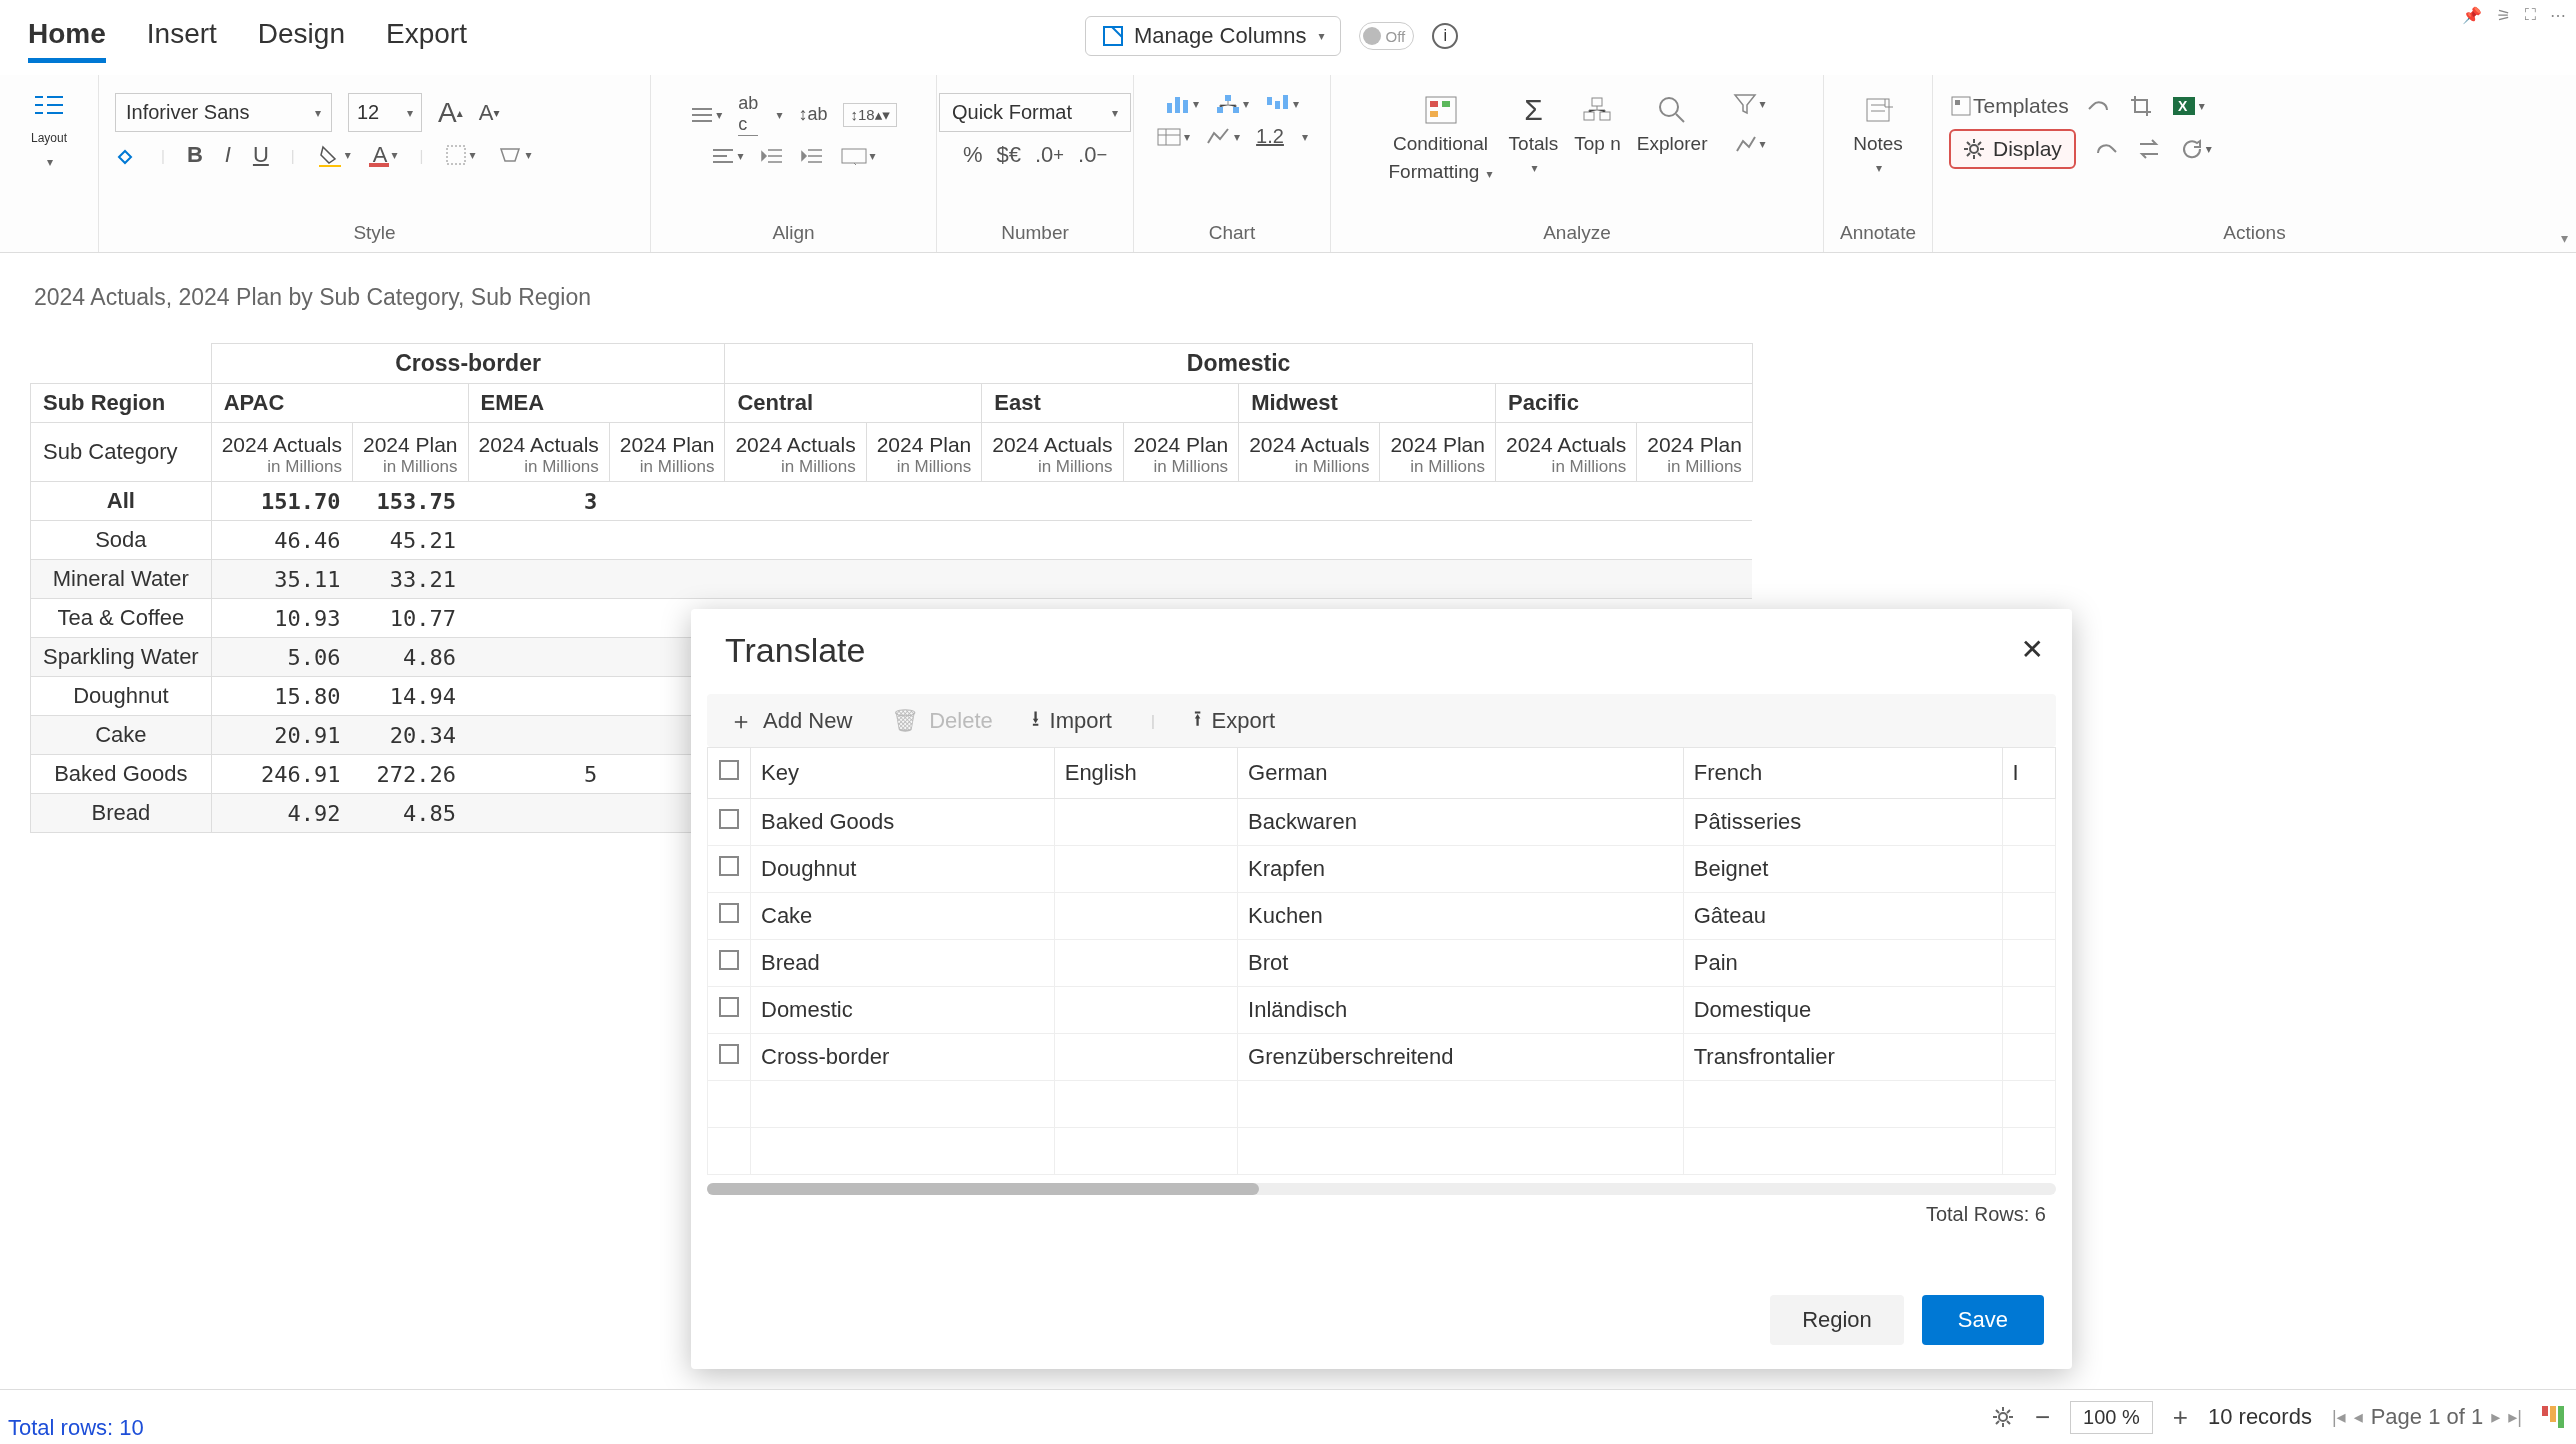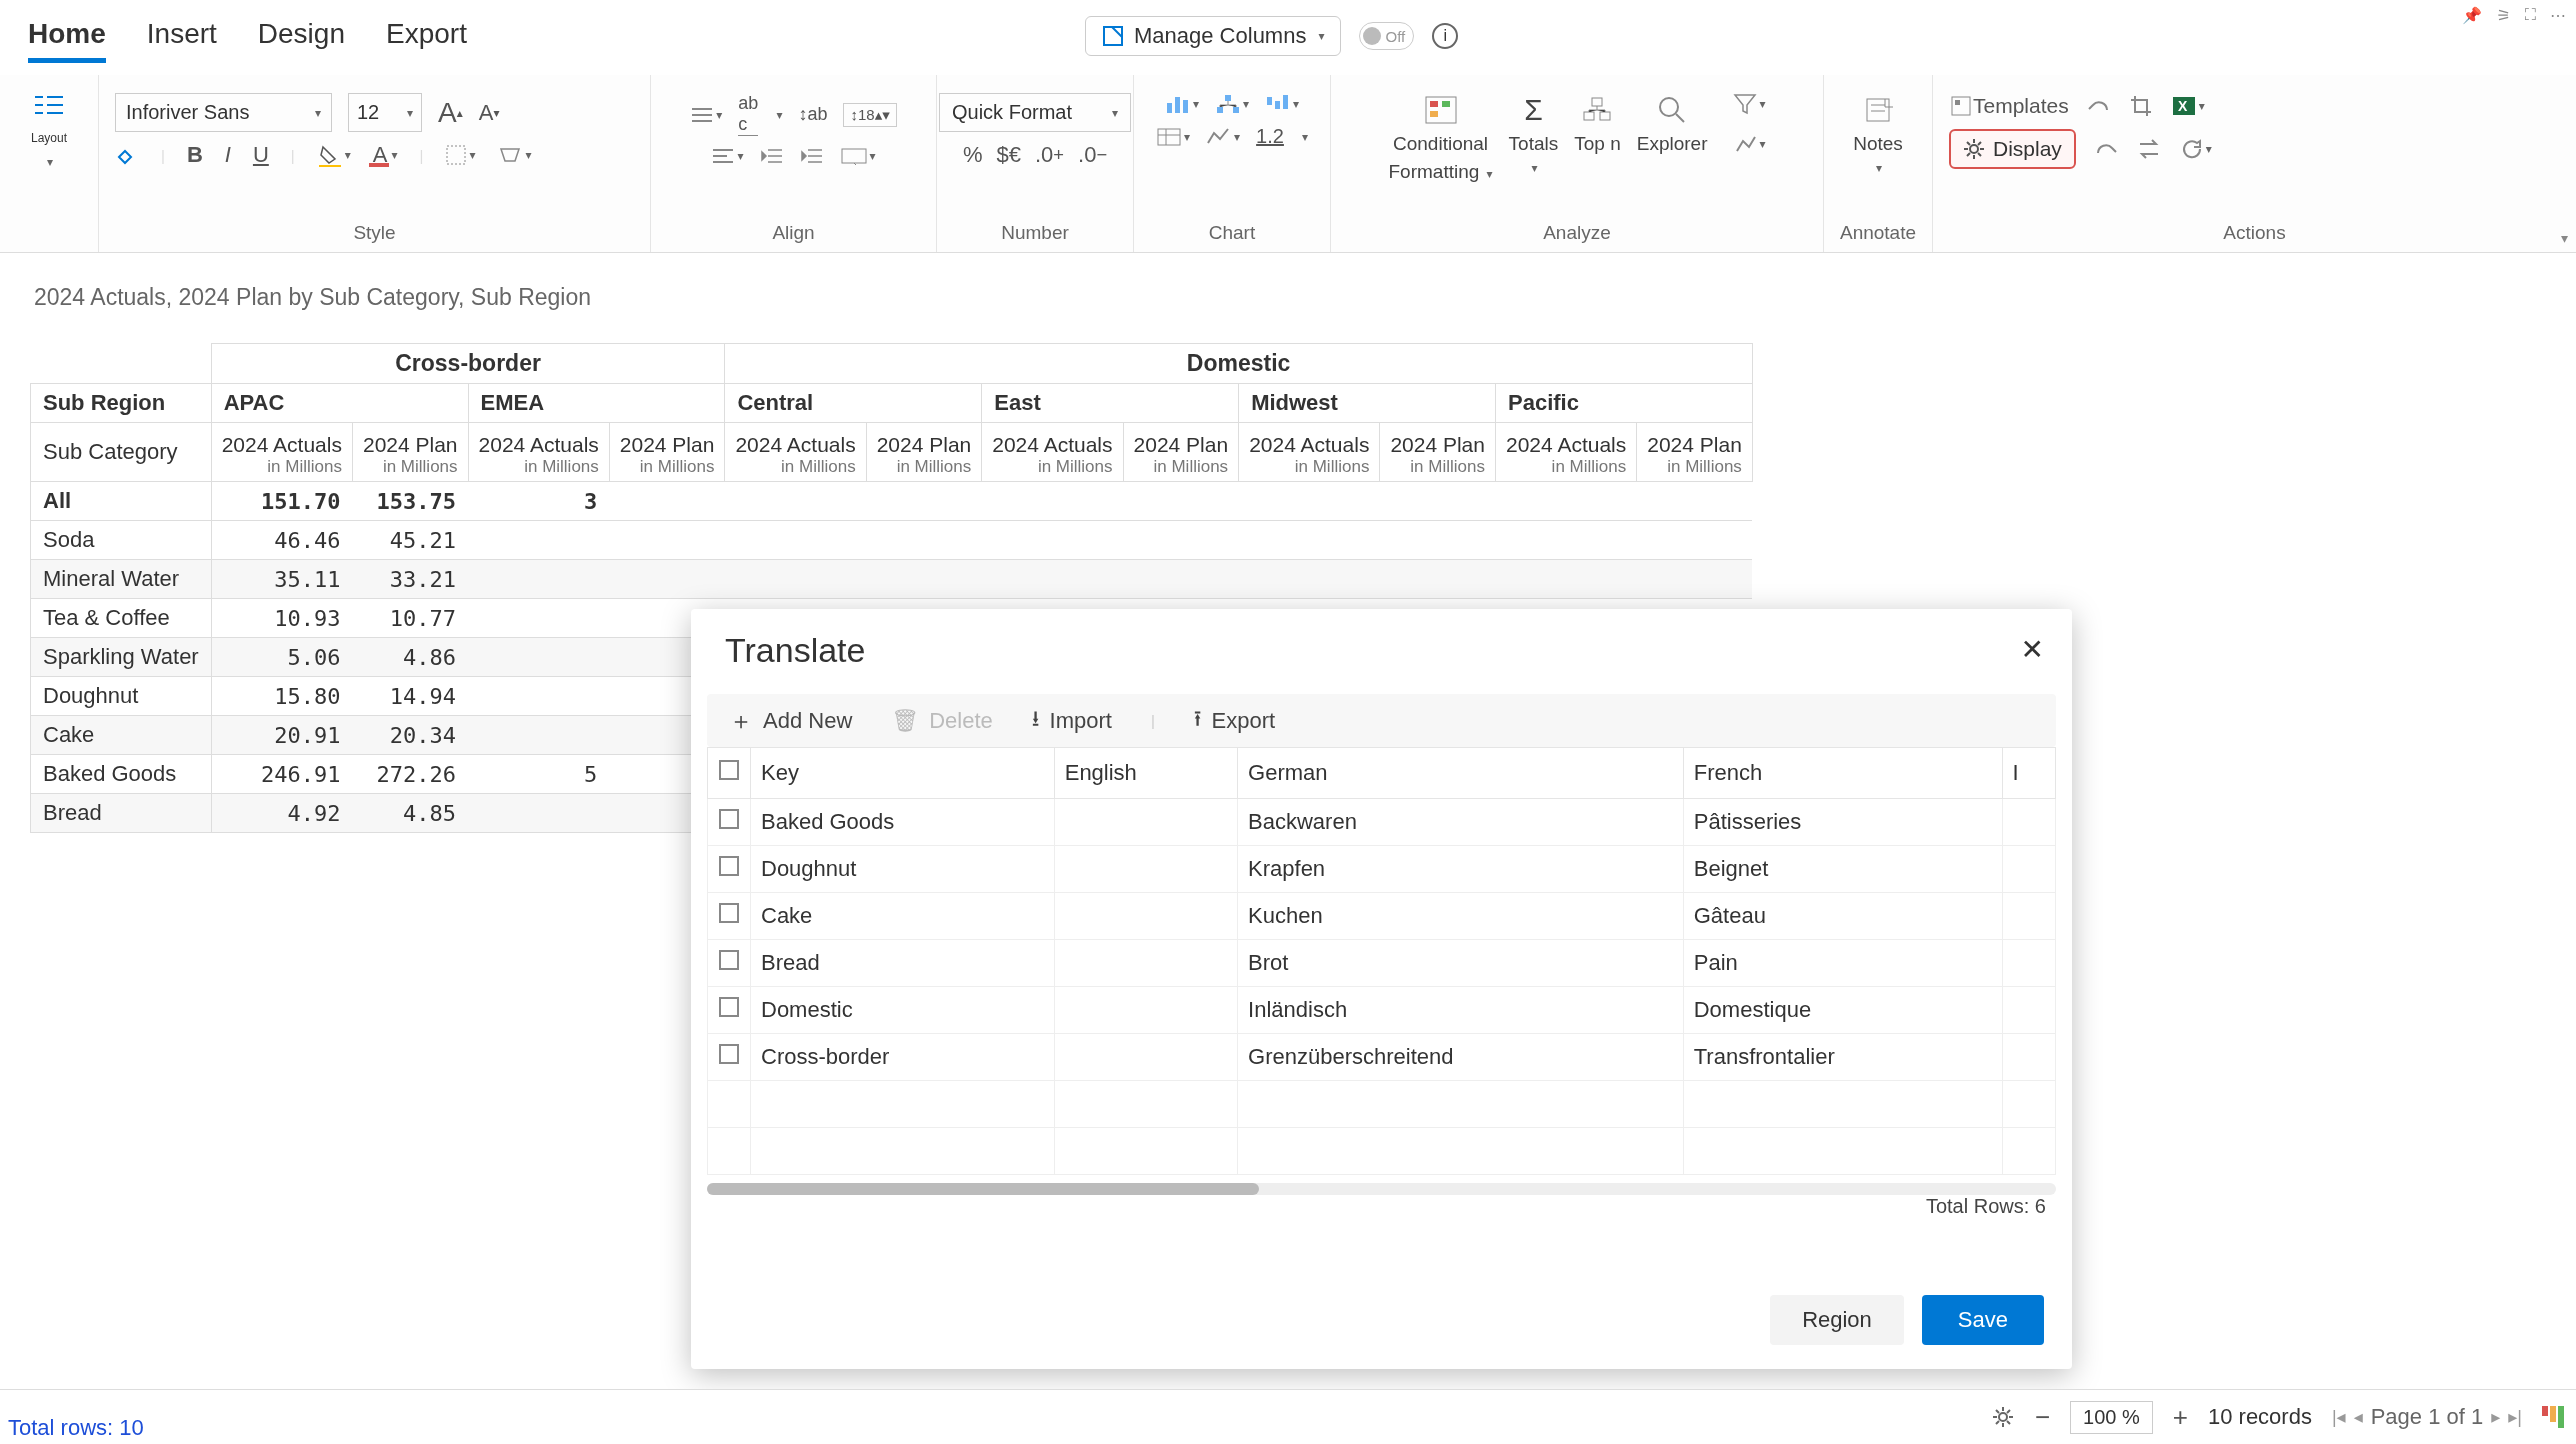--- a/index.html
+++ b/index.html
@@ -44,21 +44,21 @@
 .breadcrumb { position: absolute; top: 284px; left: 34px; font-size: 23px; color: #666; }
 
 
 .data-table { position: absolute; top: 343px; left: 30px; border-collapse: collapse; font-size: 22px; }
 .data-table th, .data-table td { border: 1px solid #ddd; padding: 6px 12px; background: #fff; white-space: nowrap; }
 .data-table .grp-hdr { text-align: center; font-weight: 600; font-size: 23px; }
 .data-table .col-hdr { text-align: left; font-weight: 600; font-size: 22px; }
 .data-table .measure-hdr { text-align: right; font-weight: 400; padding: 10px 10px 4px; }
 .data-table .measure-hdr .m1 { font-size: 21px; display: block; }
 .data-table .measure-hdr .m2 { font-size: 17px; color: #777; display: block; }
-.data-table .row-hdr { text-align: left; border-right: 1px solid #ddd; }
+.data-table .row-hdr { text-align: center; border-right: 1px solid #ddd; }
 .data-table .num { text-align: right; font-family: Consolas, monospace; font-size: 22px; border-left: none; border-right: none; }
 .data-table tr.allrow td { font-weight: 700; }
 .data-table tr.zebra td { background: #f7f7f7; }
 
 
 .dialog { position: absolute; top: 575px; left: 691px; width: 1381px; height: 760px; background: #fff; box-shadow: 0 6px 30px rgba(0,0,0,0.25); border-radius: 4px; padding: 22px 0 24px; margin-top: 34px; }
 .dialog-title { font-size: 34px; font-weight: 400; padding: 0 34px 14px; }
 .dialog-close { position: absolute; top: 24px; right: 28px; font-size: 28px; cursor: pointer; color: #333; }
 .dialog-toolbar { background: #f7f7f7; margin: 10px 16px 0; height: 53px; display: flex; align-items: center; gap: 39px; padding: 0 22px; border-radius: 4px; }
 .dialog-tb-btn { display: flex; align-items: center; gap: 10px; font-size: 22px; cursor: pointer; color: #444; }
@@ -67,21 +67,21 @@
 
 .trans-table { width: calc(100% - 32px); margin: 0 16px; border-collapse: collapse; }
 .trans-table th { text-align: left; font-weight: 400; font-size: 22px; padding: 12px 10px; border: 1px solid #e5e5e5; background: #fff; }
 .trans-table td { text-align: left; font-size: 22px; padding: 10px 10px; border: 1px solid #eee; }
 .trans-table td.ck, .trans-table th.ck { width: 43px; text-align: center; }
 .chk { width: 20px; height: 20px; border: 2px solid #888; display: inline-block; cursor: pointer; }
 
 .trans-scroll { margin: 8px 16px 0; height: 12px; background: #eee; border-radius: 6px; position: relative; }
 .trans-scroll-thumb { position: absolute; left: 0; top: 0; height: 12px; width: 552px; background: #bbb; border-radius: 6px; }
 
-.total-rows { text-align: right; padding: 0 26px 0; font-size: 20px; color: #444; }
+.total-rows { text-align: right; padding: 8px 26px 0; font-size: 20px; color: #444; }
 .dialog-actions { position: absolute; bottom: 24px; right: 28px; display: flex; gap: 18px; }
 .btn-cancel { background: #f3f3f3; border-radius: 4px; padding: 12px 32px; font-size: 22px; cursor: pointer; }
 .btn-save { background: #0078d4; color: #fff; border-radius: 4px; padding: 12px 36px; font-size: 22px; cursor: pointer; }
 
 
 .status-bar { position: absolute; bottom: 0; left: 0; right: 0; height: 55px; border-top: 1px solid #ddd; display: flex; align-items: center; justify-content: space-between; padding: 0 12px 0 8px; font-size: 22px; background: #fff; }
 .status-left { color: #1d4ed8; margin-top: 22px; }
 .status-right { display: flex; align-items: center; gap: 20px; }
 .zoom-box { border: 1px solid #ccc; padding: 4px 12px; font-size: 20px; }
 .pager { display: flex; align-items: center; gap: 8px; color: #666; }

